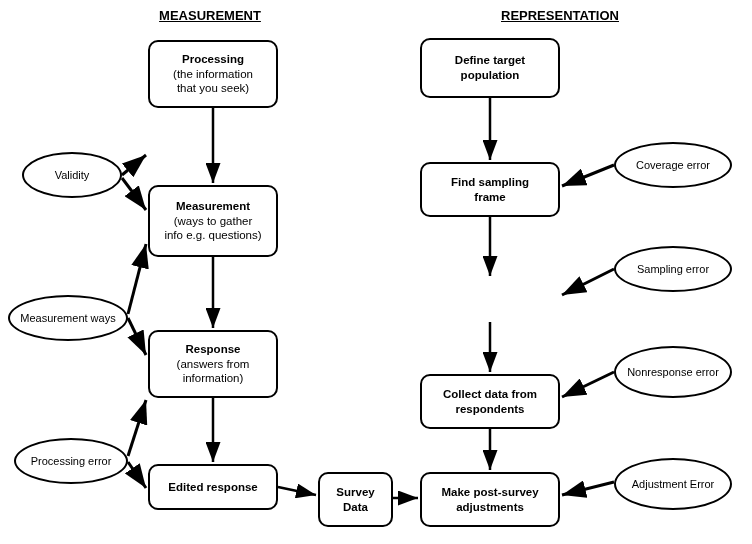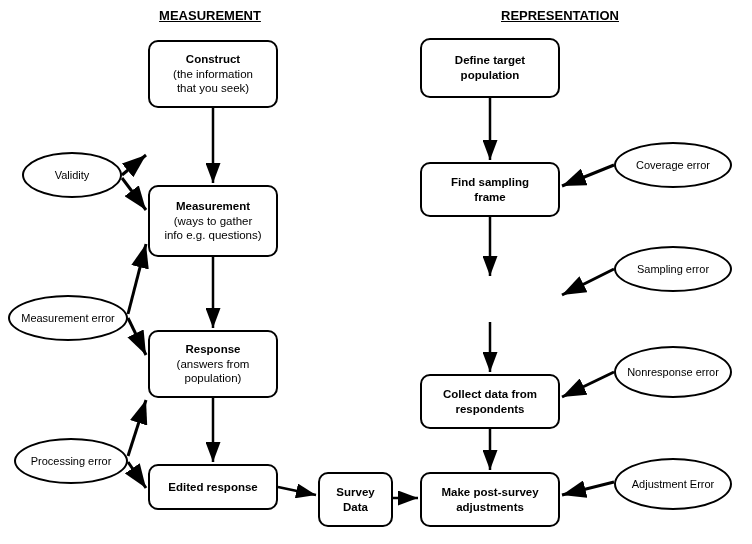--- a/index.html
+++ b/index.html
@@ -72,52 +72,52 @@
 </head>
 <body>
 
 <div class="diagram-container">
 
   <div class="section-title" style="left: 130px; top: 8px; width: 160px;">MEASUREMENT</div>
   <div class="section-title" style="left: 460px; top: 8px; width: 200px;">REPRESENTATION</div>
 
   <div class="box" style="left: 148px; top: 40px; width: 130px; height: 68px;">
     <div>
-      <div style="font-weight:bold;">Construct</div>
+      <div style="font-weight:bold;">Processing</div>
       <div>(the information</div>
       <div>that you seek)</div>
     </div>
   </div>
 
   <div class="box" style="left: 148px; top: 185px; width: 130px; height: 72px;">
     <div>
       <div style="font-weight:bold;">Measurement</div>
       <div>(ways to gather</div>
       <div>info e.g. questions)</div>
     </div>
   </div>
 
   <div class="box" style="left: 148px; top: 330px; width: 130px; height: 68px;">
     <div>
       <div style="font-weight:bold;">Response</div>
       <div>(answers from</div>
-      <div>population)</div>
+      <div>information)</div>
     </div>
   </div>
 
   <div class="box" style="left: 148px; top: 464px; width: 130px; height: 46px;">
     <div>
       <div style="font-weight:bold;">Edited response</div>
     </div>
   </div>
 
   <div class="oval" style="left: 22px; top: 152px; width: 100px; height: 46px;">Validity</div>
 
   <div class="oval" style="left: 8px; top: 295px; width: 120px; height: 46px;">
-    <span>Measurement error</span>
+    <span>Measurement ways</span>
   </div>
 
   <div class="oval" style="left: 14px; top: 438px; width: 114px; height: 46px;">
     <span>Processing error</span>
   </div>
 
   <div class="box" style="left: 420px; top: 38px; width: 140px; height: 60px;">
     <div>
       <div style="font-weight:bold;">Define target</div>
       <div style="font-weight:bold;">population</div>

